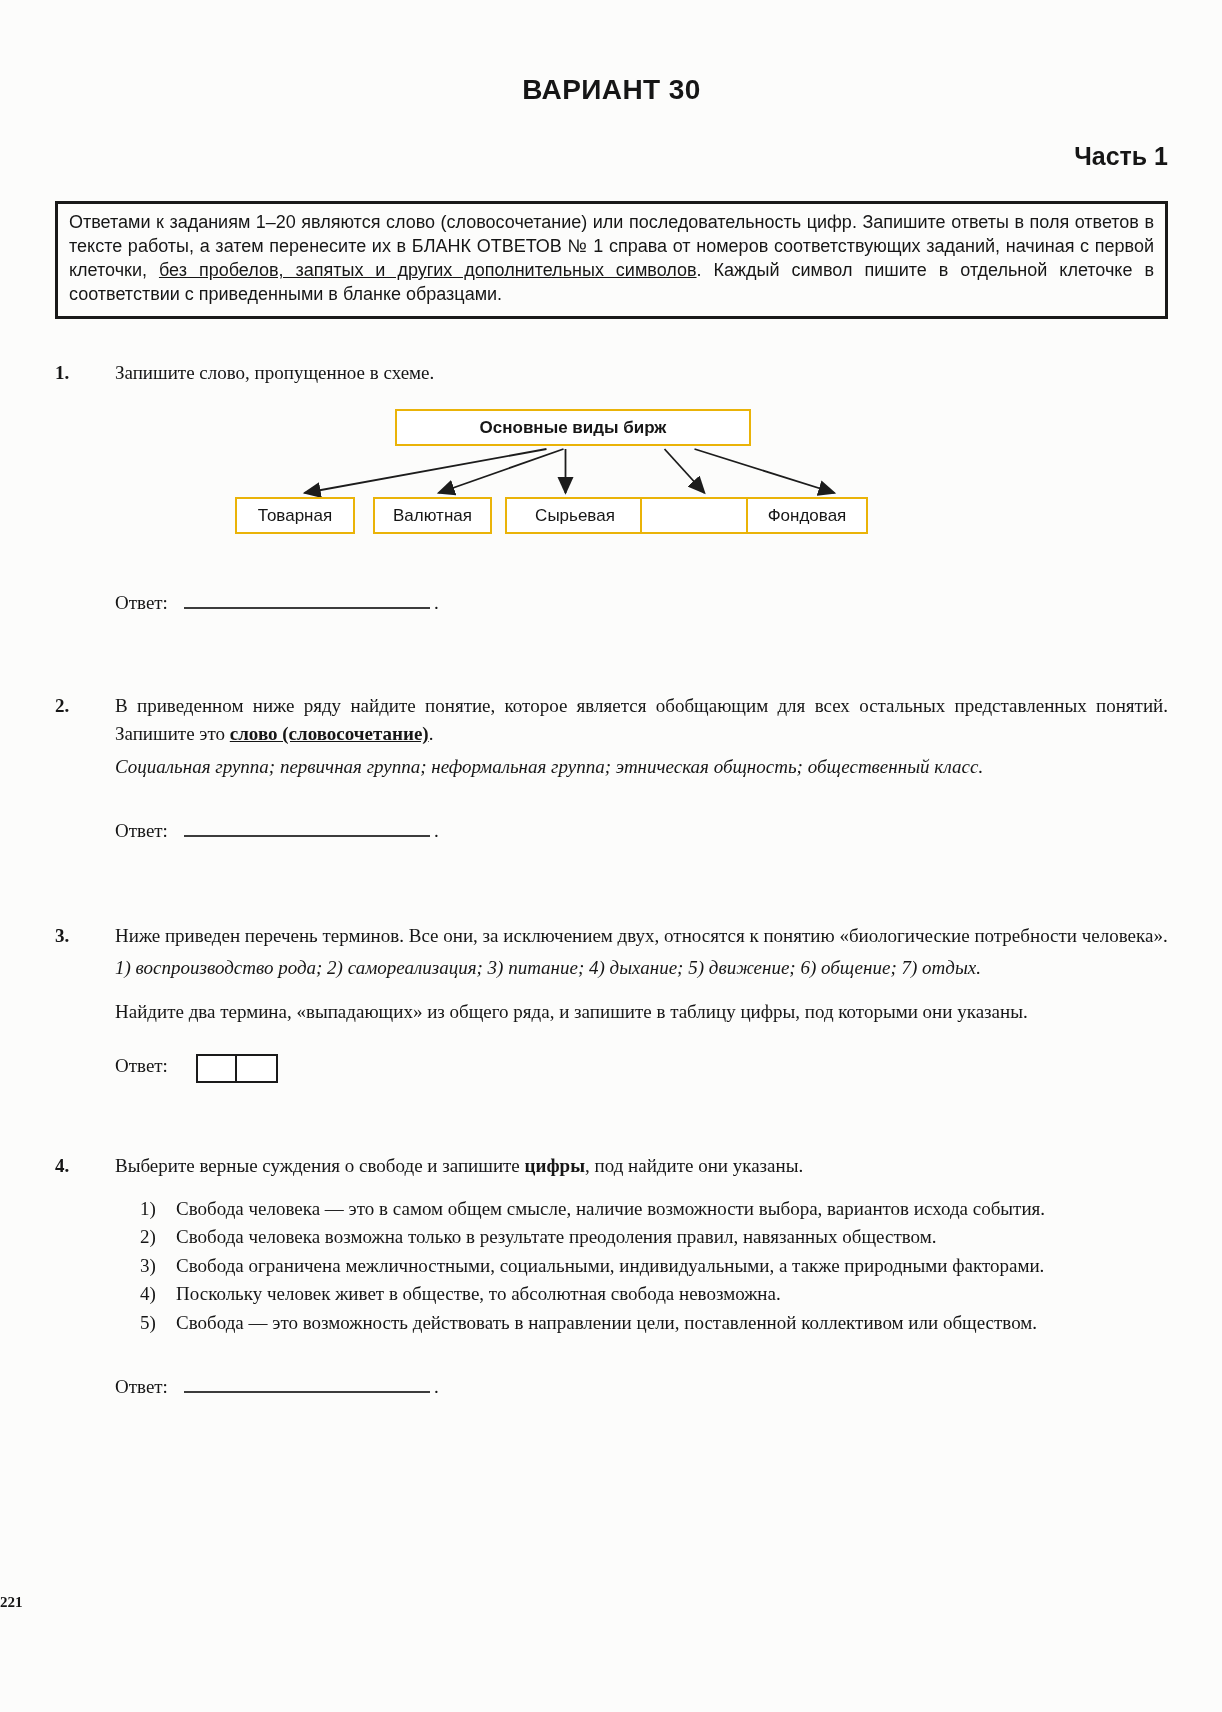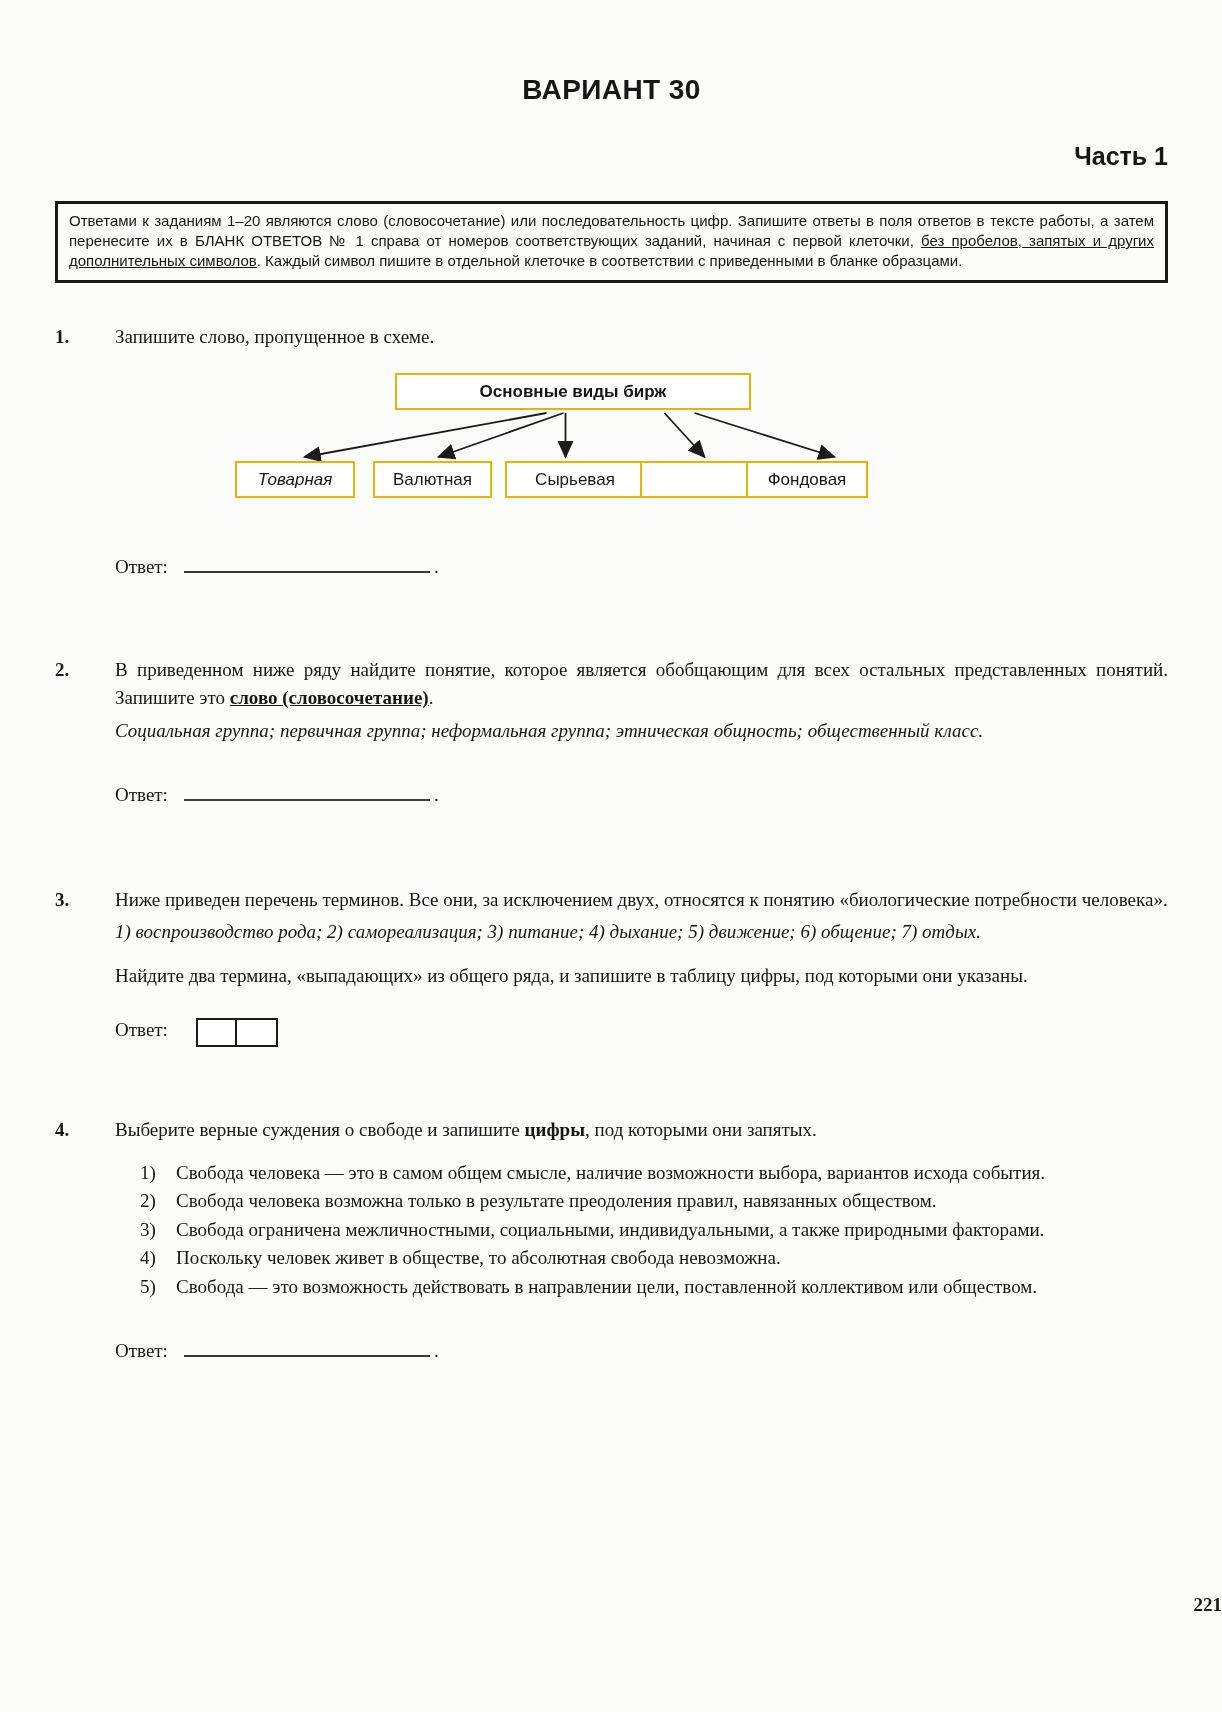--- a/index.html
+++ b/index.html
@@ -18,21 +18,21 @@
   }
   .part {
     text-align:right; font-family:"Liberation Sans", sans-serif;
     font-weight:bold; font-size:25px; margin-top:36px;
   }
 
   .instr {
     margin-top:30px; border:3px solid #191919;
     padding:7px 11px 9px 11px;
     font-family:"Liberation Sans", sans-serif;
-    font-size:15px; line-height:1.33; text-align:justify;
+    font-size:18px; line-height:1.33; text-align:justify;
   }
   .u { text-decoration:underline; }
 
   .qsec { display:flex; }
   .qnum { flex:0 0 60px; width:60px; font-weight:bold; font-size:19px; line-height:1.5; }
   .qbody { flex:1; font-size:19px; line-height:1.5; }
   .qtext { text-align:justify; }
   .bold { font-weight:bold; }
   .boldu { font-weight:bold; text-decoration:underline; }
   .italic { font-style:italic; margin-top:4px; text-align:justify; }
@@ -42,21 +42,21 @@
   .sec-q3 { margin-top:76px; }
   .sec-q4 { margin-top:70px; }
 
   .diagram { position:relative; height:128px; margin-top:22px; }
   .dbox {
     position:absolute; border:2px solid #eab308; height:37px; box-sizing:border-box;
     display:flex; align-items:center; justify-content:center;
     font-family:"Liberation Sans", sans-serif; font-size:17px; background:#fff;
   }
   .droot { left:280px; top:0; width:356px; font-weight:bold; border-width:2.5px; }
-  .dc0 { left:120px; top:88px; width:120px;font-style:italic; }
+  .dc0 { left:120px; top:88px; width:120px; }
   .dc1 { left:258px; top:88px; width:119px; }
   .dc2 { left:390px; top:88px; width:140px; }
   .dc3 { left:525px; top:88px; width:122px; }
   .dc4 { left:631px; top:88px; width:122px; }
   .arrows { position:absolute; left:0; top:0; width:100%; height:100%; }
 
   .answer { font-size:19px; }
   .ans-q1 { margin-top:52px; }
   .ans-q2 { margin-top:36px; }
   .ans-q3 { margin-top:26px; }
@@ -70,21 +70,21 @@
   .acell { width:41px; height:29px; border:2.5px solid #1a1a1a; box-sizing:border-box; background:#fff; }
   .acell + .acell { border-left-width:0; }
 
   .items { margin-top:14px; }
   .item { display:flex; margin-left:25px; }
   .inum { flex:0 0 36px; width:36px; }
   .itext { flex:1; text-align:justify; }
 
   .pagenum {
     position:absolute; left:0; right:0; top:1594px;
-    text-align:right; font-size:19px; font-weight:bold;
+    text-align:left; font-size:15px; font-weight:bold;
   }
 </style>
 </head>
 <body>
 
 <div class="content">
 
   <div class="title">ВАРИАНТ 30</div>
   <div class="part">Часть 1</div>
 
@@ -138,21 +138,21 @@
       <div class="answer ans-q3"><span>Ответ:</span><span class="acells">
             <span class="acell"></span>
             <span class="acell"></span>
           </span></div>
     </div>
   </div>
 
   <div class="qsec sec-q4">
     <div class="qnum">4.</div>
     <div class="qbody">
-      <div class="qtext"><span>Выберите верные суждения о свободе и запишите </span><span class="bold">цифры</span><span>, под которыми они запятых.</span></div>
+      <div class="qtext"><span>Выберите верные суждения о свободе и запишите </span><span class="bold">цифры</span><span>, под найдите они указаны.</span></div>
 
       <div class="items">
         <div class="item">
             <span class="inum">1)</span>
             <span class="itext">Свобода человека — это в самом общем смысле, наличие возможности выбора, вариантов исхода события.</span>
           </div>
         <div class="item">
             <span class="inum">2)</span>
             <span class="itext">Свобода человека возможна только в результате преодоления правил, навязанных обществом.</span>
           </div>

